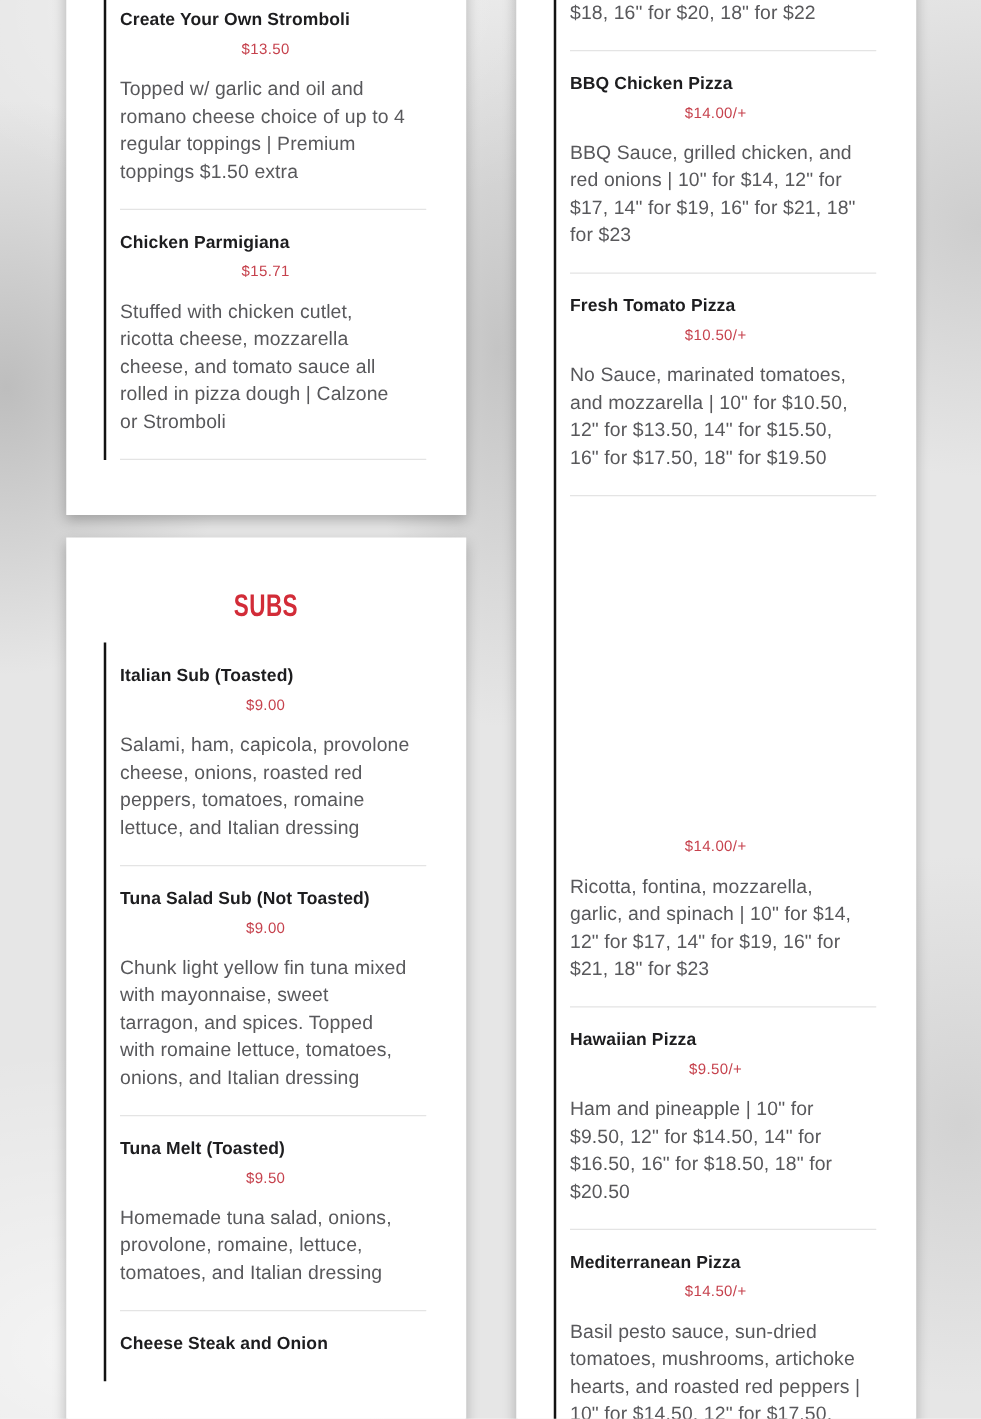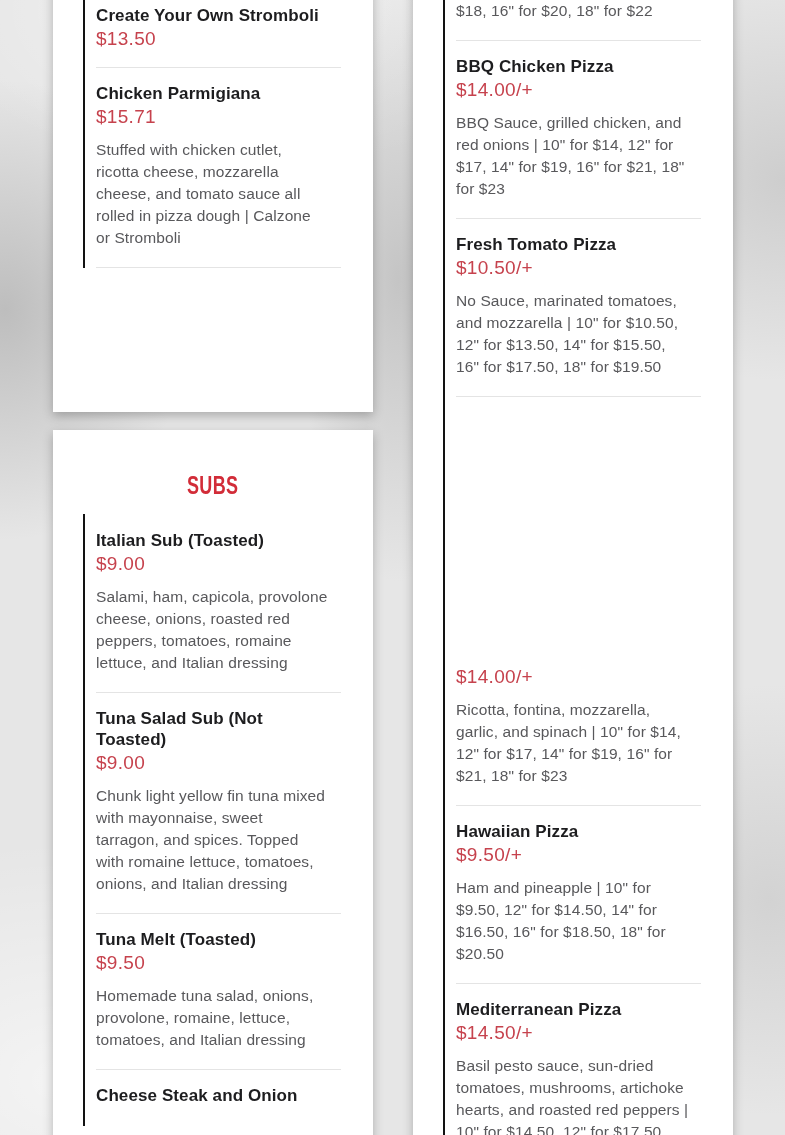--- a/index.html
+++ b/index.html
@@ -33,37 +33,38 @@
   .card-pizza .section{padding-top:56px;min-height:1250px;box-sizing:border-box;}
 
   .card-heading{
     margin-top:38px;text-align:center;height:34px;line-height:34px;
     color:#d22c38;font-size:25px;font-weight:bold;
   }
   .card-heading .squeeze{display:inline-block;transform:scaleX(0.72);transform-origin:center;letter-spacing:0.5px;}
 
   .item{margin-top:15px;}
   .item:first-child{margin-top:0;}
-  .item-name{font-size:17px;font-weight:bold;color:#1d1d1f;line-height:21px;letter-spacing:0.1px;}
-  .item-price{margin-top:3px;text-align:left;color:#c6424d;font-size:19px;line-height:20px;letter-spacing:0.3px;}
+  .item-name{font-size:14px;font-weight:bold;color:#1d1d1f;line-height:21px;letter-spacing:0.1px;}
+  .item-price{margin-top:3px;text-align:center;color:#c6424d;font-size:12px;line-height:20px;letter-spacing:0.3px;}
   .item-desc{margin-top:12px;font-size:15.5px;line-height:22px;color:#58585b;letter-spacing:0.1px;}
   .partial-desc{margin-top:0;}
   .divider{border-top:1px solid #e4e4e4;margin-top:18px;margin-right:-12px;height:0;}
   .gap-spacer{height:255px;}
 </style>
 </head>
 <body>
 
 <div class="page">
 
   <div class="card card-stromboli">
     <div class="section">
       <div class="item">
         <div class="item-name">Create Your Own Stromboli</div>
         <div class="item-price">$13.50</div>
+        <div class="item-desc">Topped w/ garlic and oil and romano cheese choice of up to 4 regular toppings | Premium toppings $1.50 extra</div>
       </div>
       <div class="divider"></div>
       <div class="item">
         <div class="item-name">Chicken Parmigiana</div>
         <div class="item-price">$15.71</div>
         <div class="item-desc">Stuffed with chicken cutlet, ricotta cheese, mozzarella cheese, and tomato sauce all rolled in pizza dough | Calzone or Stromboli</div>
       </div>
       <div class="divider"></div>
     </div>
   </div>

